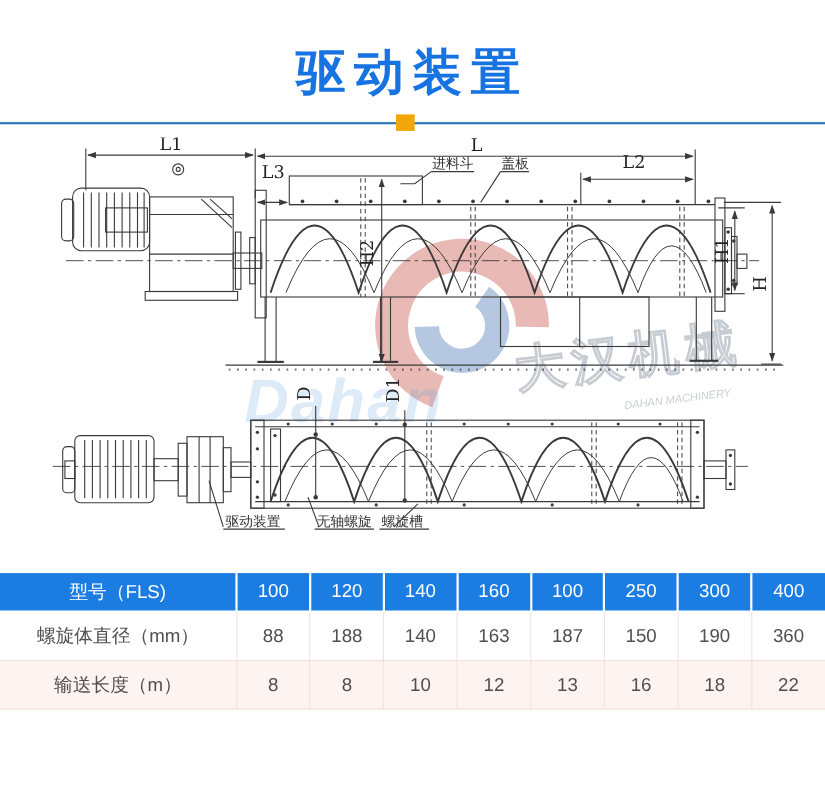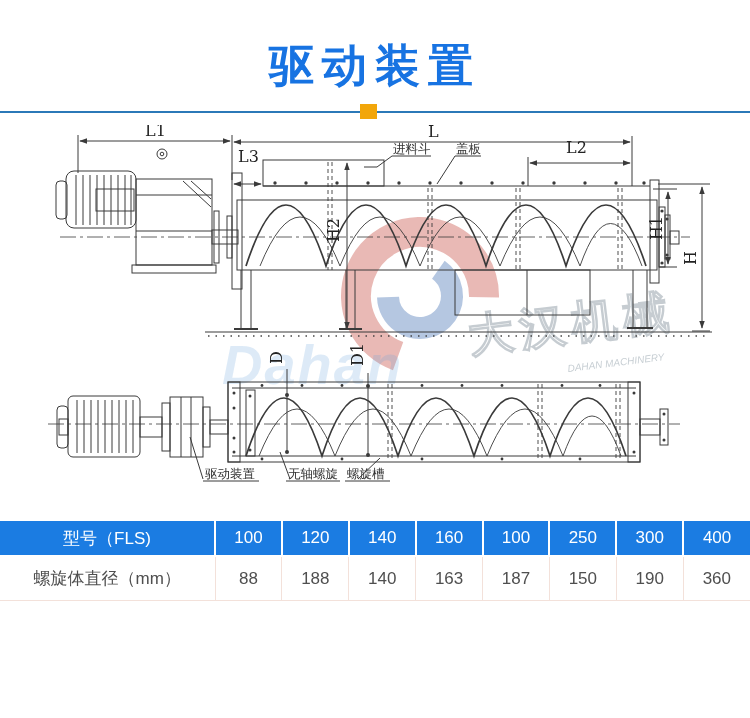--- a/index.html
+++ b/index.html
@@ -259,14 +259,25 @@
         <td class="lbl">螺旋体直径（mm）</td>
         <td>88</td>
         <td>188</td>
         <td>140</td>
         <td>163</td>
         <td>187</td>
         <td>150</td>
         <td>190</td>
         <td>360</td>
       </tr>
+      <tr class="alt">
+        <td class="lbl">输送长度（m）</td>
+        <td>8</td>
+        <td>8</td>
+        <td>10</td>
+        <td>12</td>
+        <td>13</td>
+        <td>16</td>
+        <td>18</td>
+        <td>22</td>
+      </tr>
     </tbody>
 </table>
 
 </body></html>

